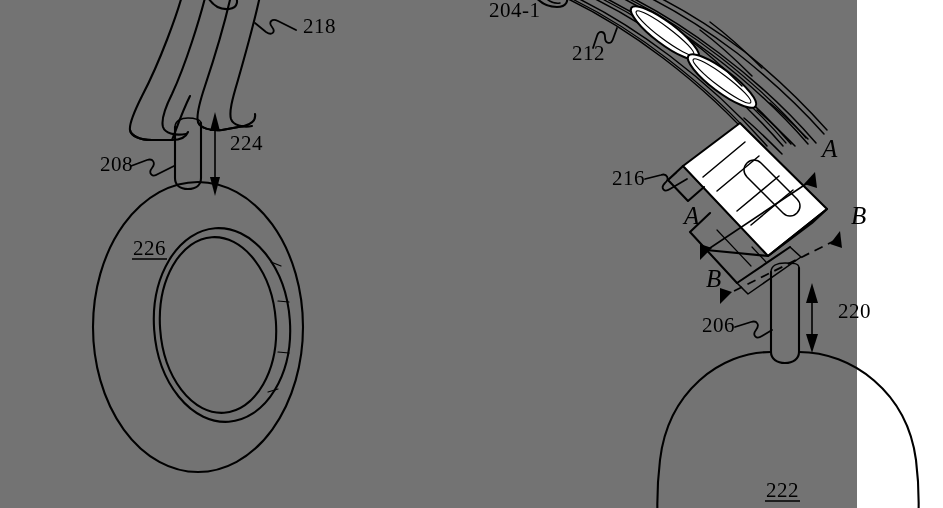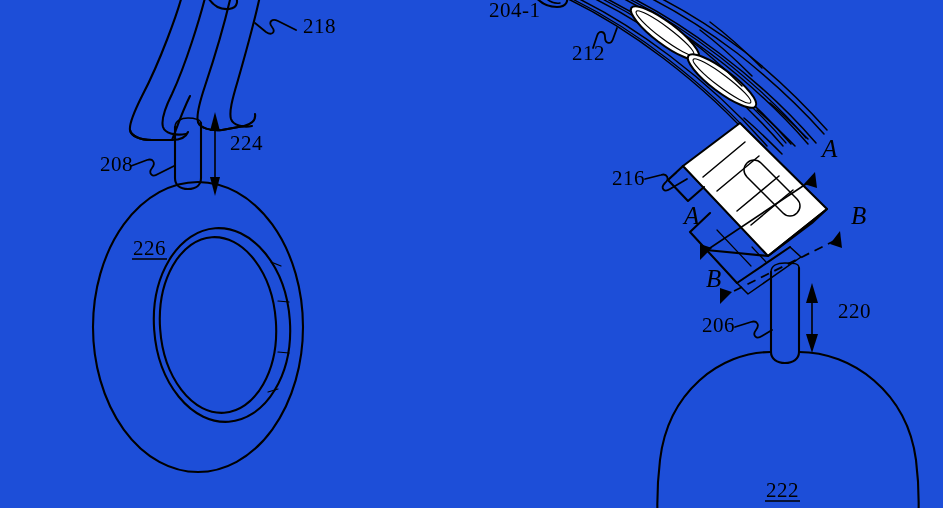--- a/index.html
+++ b/index.html
@@ -9,23 +9,23 @@
     background: #ffffff;
   }
   body {
     width: 943px;
     height: 508px;
     overflow: hidden;
     font-family: "Liberation Serif", serif;
   }
   #figure-canvas {
     position: relative;
-    width: 943px;
+    width: 857px;
     height: 508px;
-    background: #1d4ed8;
+    background: #737373;
   }
   svg.drawing {
     position: absolute;
     left: 0;
     top: 0;
     width: 943px;
     height: 508px;
   }
   .ln {
     fill: none;

